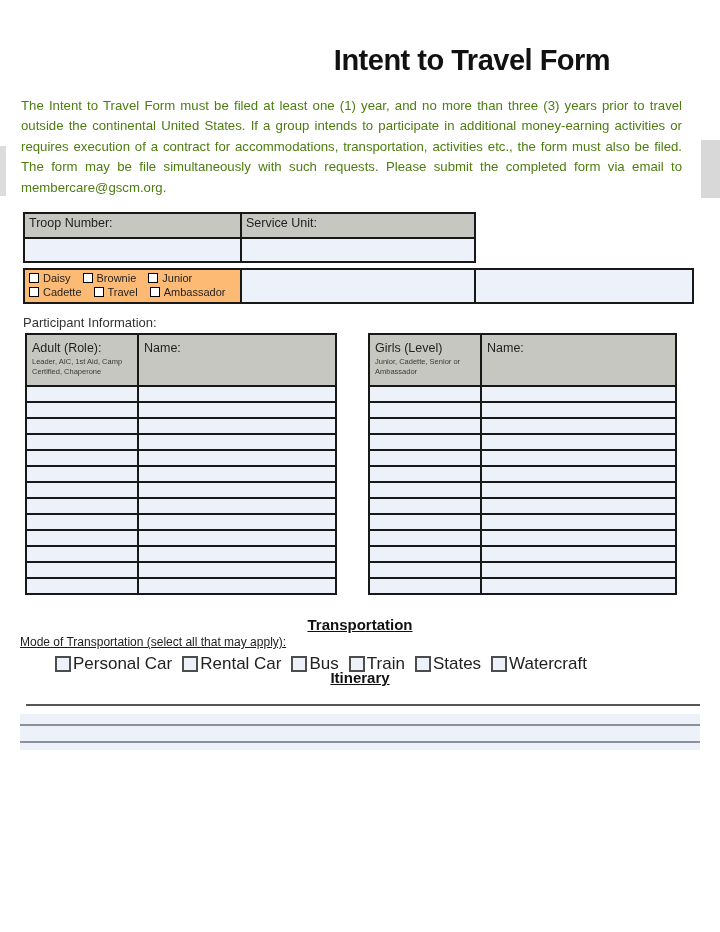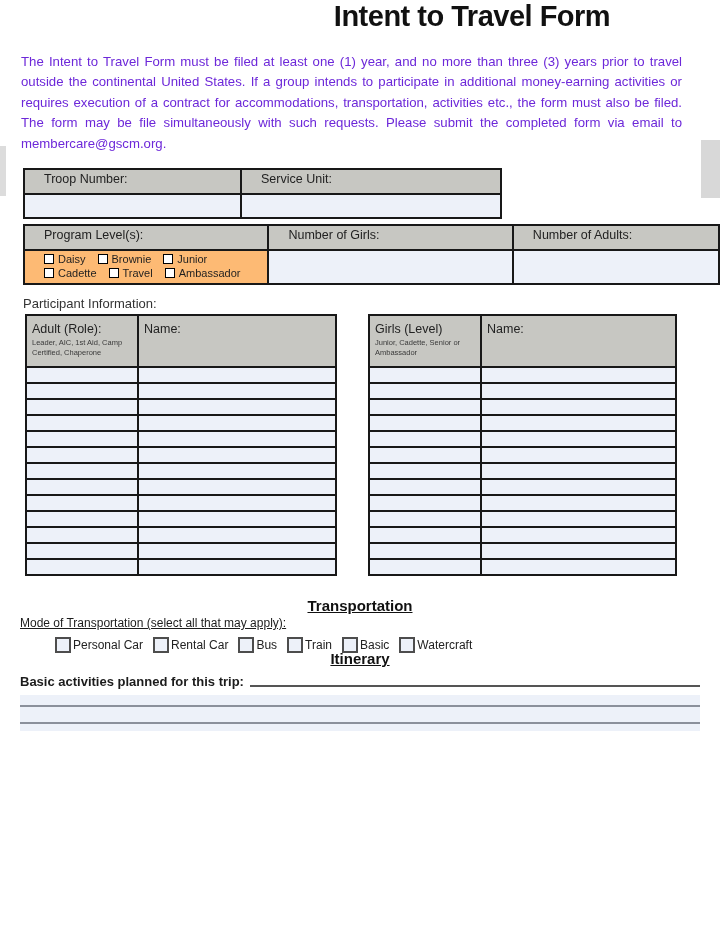--- a/index.html
+++ b/index.html
@@ -14,35 +14,35 @@
   html,body{background:#fff;}
   body{
     width:720px;height:932px;position:relative;overflow:hidden;
     font-family:"Liberation Sans", sans-serif;color:var(--ink);
   }
   
   .artifact-left{position:absolute;left:0;top:146px;width:6px;height:50px;background:#dcdcdc;}
   .artifact-right{position:absolute;right:0;top:140px;width:19px;height:58px;background:#d8d8d8;}
 
   .title{
-    margin-left:224px;width:496px;text-align:center;
+    padding-top:44px;margin-left:224px;width:496px;text-align:center;
     font-size:29px;font-weight:700;letter-spacing:-.5px;color:#111;
   }
   .intro{
     margin:19px 38px 9px 21px;font-size:13.2px;line-height:1.55;
-    text-align:justify;color:#6d28d9;
+    text-align:justify;color:#4d7c0f;
   }
 
   
   .info{margin:14px 0 0 23px;}
   .info table{border-collapse:collapse;table-layout:fixed;margin-bottom:5px;}
-  .info td{border:2px solid var(--border);padding:2px 19px;vertical-align:top;margin-top:34px;}
+  .info td{border:2px solid var(--border);padding:2px 4px;vertical-align:top;margin-top:34px;}
   .info td.hd{background:var(--header-bg);height:25px;font-size:12.5px;color:#222;}
   .info td.inp{background:var(--input-bg);height:24px;}
-  .c1{width:217px;} .c2{width:260px;} .c3{width:218px;}
+  .c1{width:217px;} .c2{width:234px;} .c3{width:218px;}
 
   .levels{background:#fdba74;height:32px;padding:2px 2px;}
   .lvl-line{display:flex;align-items:center;gap:4px;font-size:11px;white-space:nowrap;margin-bottom:2px;}
   .cb-sm{display:inline-block;width:10px;height:10px;border:1.6px solid #000;background:#fff;flex:none;}
   .lvl-lbl{margin-right:8px;}
 
   
   .part-label{margin:11px 0 3px 23px;font-size:13px;color:#333;}
   .part-wrap{display:flex;margin-left:25px;align-items:flex-end;}
   .part-wrap table{border-collapse:collapse;table-layout:fixed;}
@@ -53,21 +53,21 @@
   .pt-row td{background:var(--input-bg);height:16px;}
   .pcol-a{width:112px;} .pcol-b{width:198px;}
   .pcol-c{width:112px;} .pcol-d{width:195px;}
   .mid-bar{width:31px;background:var(--bar);flex:none;}
 
   
   .sec-head{margin-top:21px;text-align:center;font-size:15px;font-weight:700;text-decoration:underline;color:#111;}
   .mode-label{margin:2px 0 0 20px;font-size:12px;text-decoration:underline;color:#1c1c1c;}
   .mode-row{display:flex;align-items:center;margin:4px 0 0 55px;height:22px;}
   .cb-lg{display:inline-block;width:16px;height:16px;border:2px solid #4d4d4d;background:var(--input-bg);flex:none;}
-  .mode-lbl{font-size:12px;margin:0 10px 0 2px;white-space:nowrap;color:#222;}
+  .mode-lbl{font-size:17px;margin:0 10px 0 2px;white-space:nowrap;color:#222;}
   .itin-head{margin-top:-6px;}
   .basic-row{display:flex;align-items:flex-end;margin:6px 20px 0 20px;font-size:13px;font-weight:600;color:#1c1c1c;}
   .basic-line{flex:1;border-bottom:2px solid #555;margin:0 0 2px 6px;height:14px;}
 
   .ruled{margin:6px 0 0 20px;width:680px;background:var(--input-bg);}
   .ruled .line1{height:12px;border-bottom:2px solid var(--rule);}
   .ruled .line2{height:17px;border-bottom:2px solid var(--rule);}
   .ruled .pad{height:7px;}
 </style>
 </head>
@@ -91,25 +91,20 @@
     <tr>
       <td class="inp c1"></td>
       <td class="inp c2"></td>
     </tr>
   </tbody>
     </table>
 
 
   <table>
     <tbody>
-        <tr>
-      <td class="hd c1">Program Level(s):</td>
-      <td class="hd c2">Number of Girls:</td>
-      <td class="hd c3">Number of Adults:</td>
-    </tr>
     <tr>
       <td class="levels c1">
         <div class="lvl-line">
           <span class="cb-sm"></span>
           <span class="lvl-lbl">Daisy</span>
           <span class="cb-sm"></span>
           <span class="lvl-lbl">Brownie</span>
           <span class="cb-sm"></span>
           <span class="lvl-lbl">Junior</span>
         </div>
@@ -278,29 +273,28 @@
 <div class="mode-row">
   <span class="cb-lg"></span>
   <span class="mode-lbl">Personal Car</span>
   <span class="cb-lg"></span>
   <span class="mode-lbl">Rental Car</span>
   <span class="cb-lg"></span>
   <span class="mode-lbl">Bus</span>
   <span class="cb-lg"></span>
   <span class="mode-lbl">Train</span>
   <span class="cb-lg"></span>
-  <span class="mode-lbl">Basic</span>
+  <span class="mode-lbl">States</span>
   <span class="cb-lg"></span>
   <span class="mode-lbl">Watercraft</span>
 </div>
 
 <div class="sec-head itin-head">Itinerary</div>
 
 <div class="basic-row">
-  <span>Basic activities planned for this trip:</span>
   <span class="basic-line"></span>
 </div>
 
 <div class="ruled">
   <div class="line1"></div>
   <div class="line2"></div>
   <div class="pad"></div>
 </div>
 
 </body></html>

